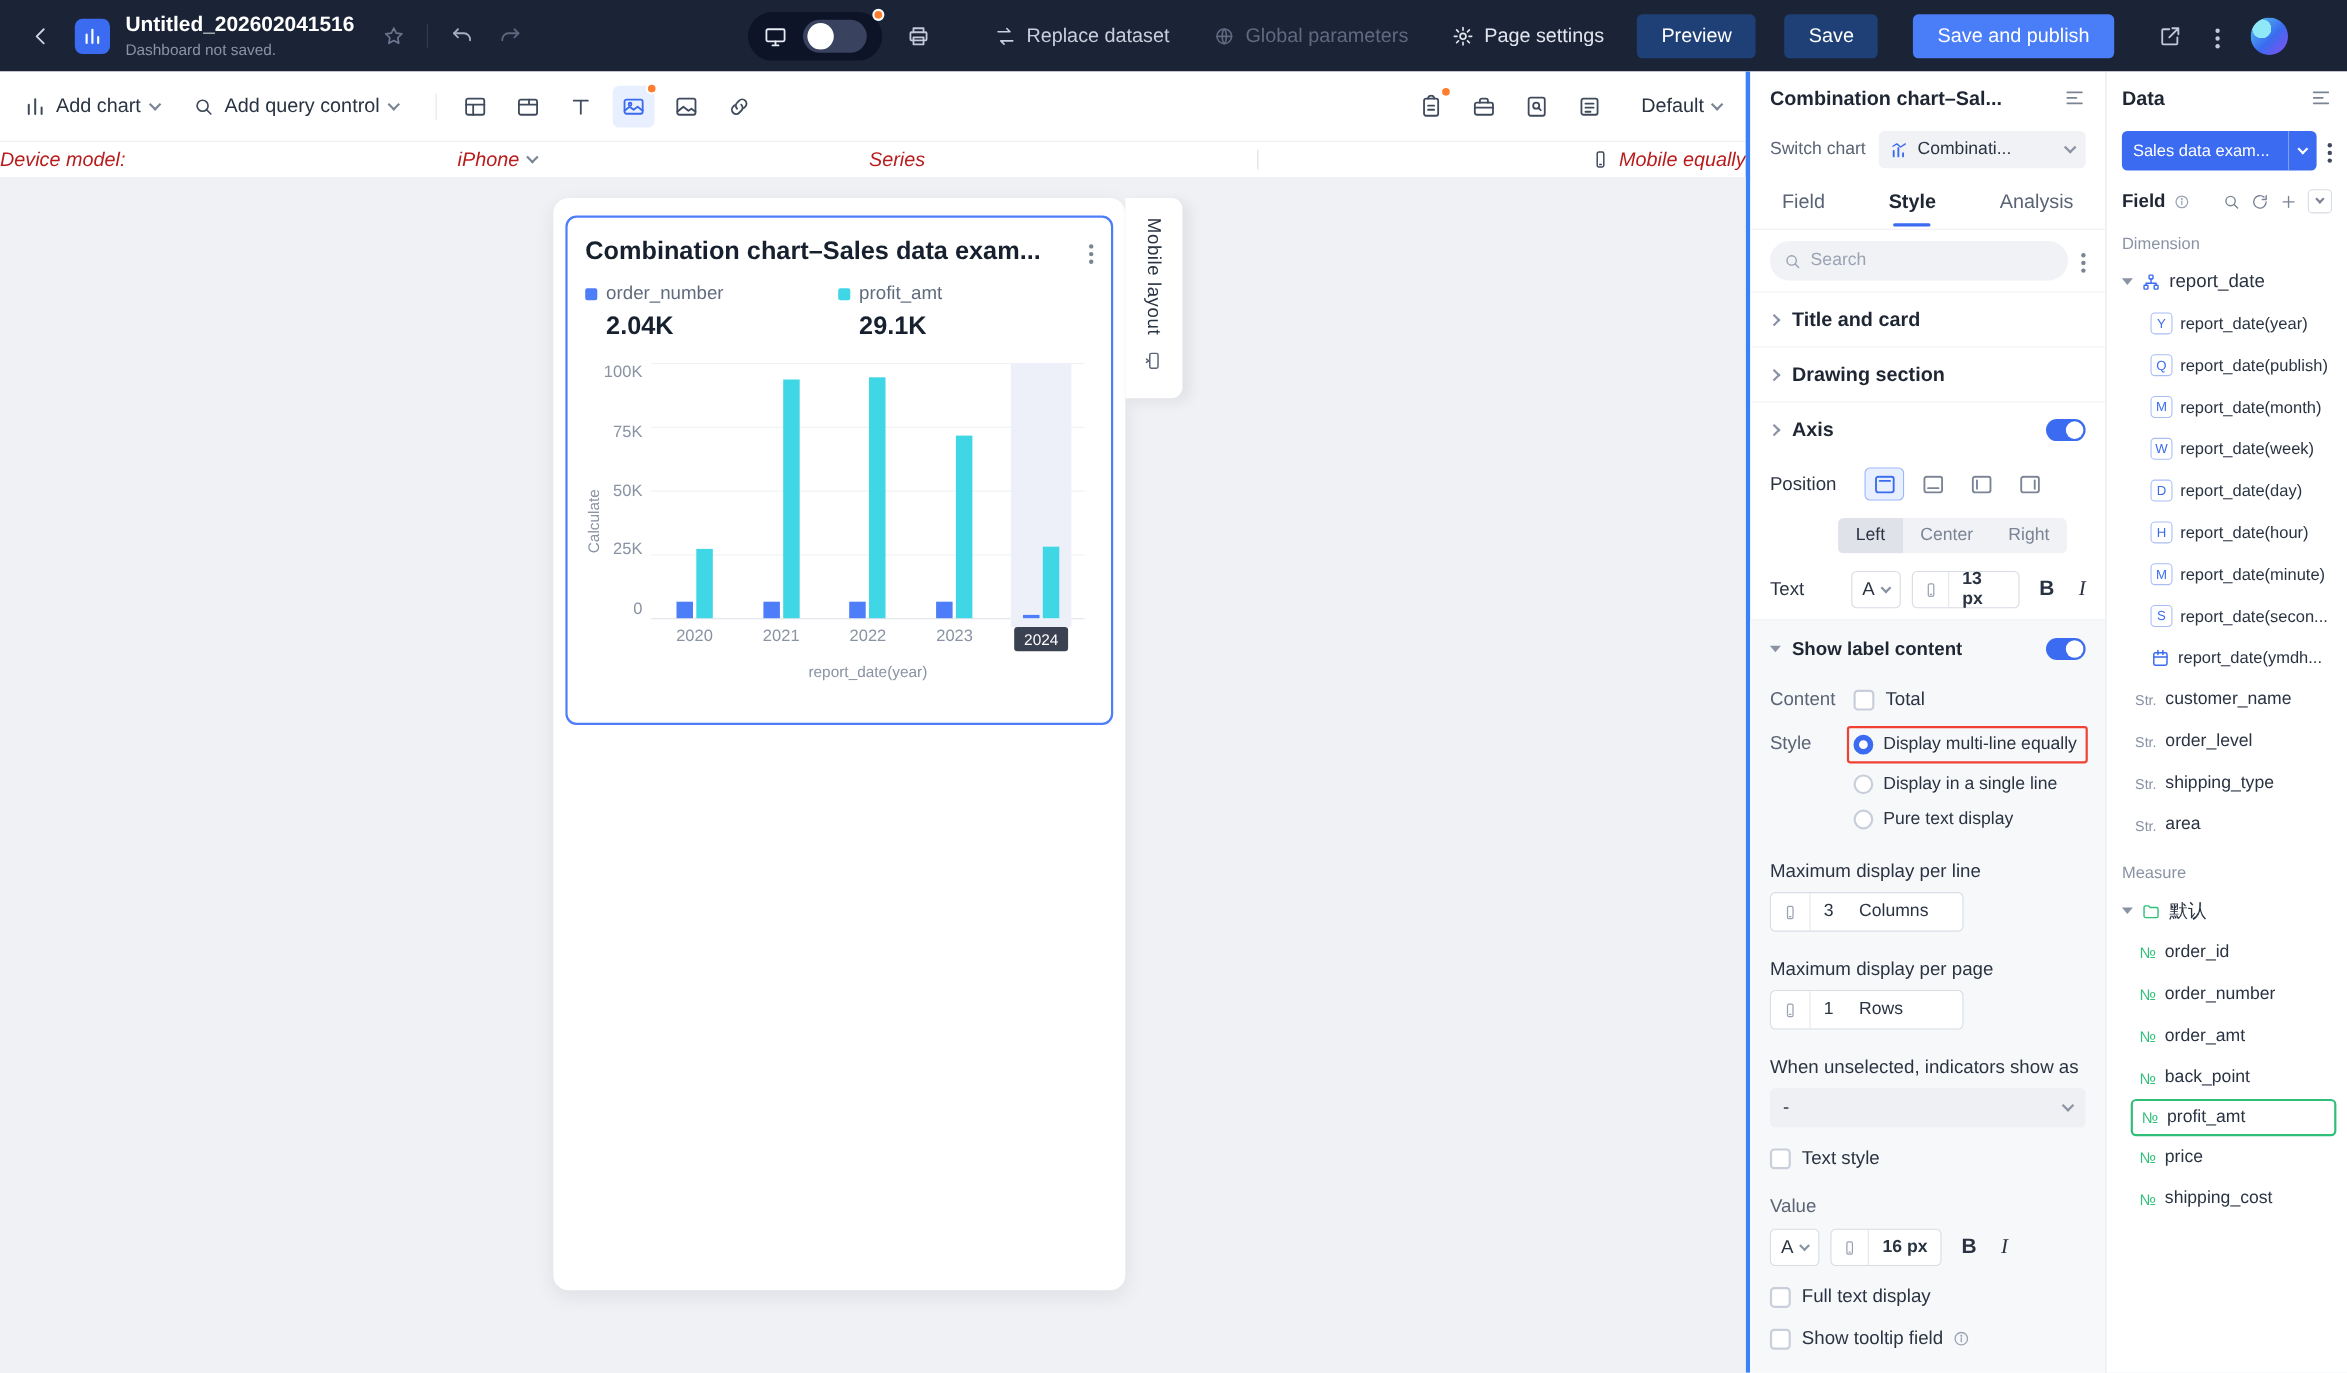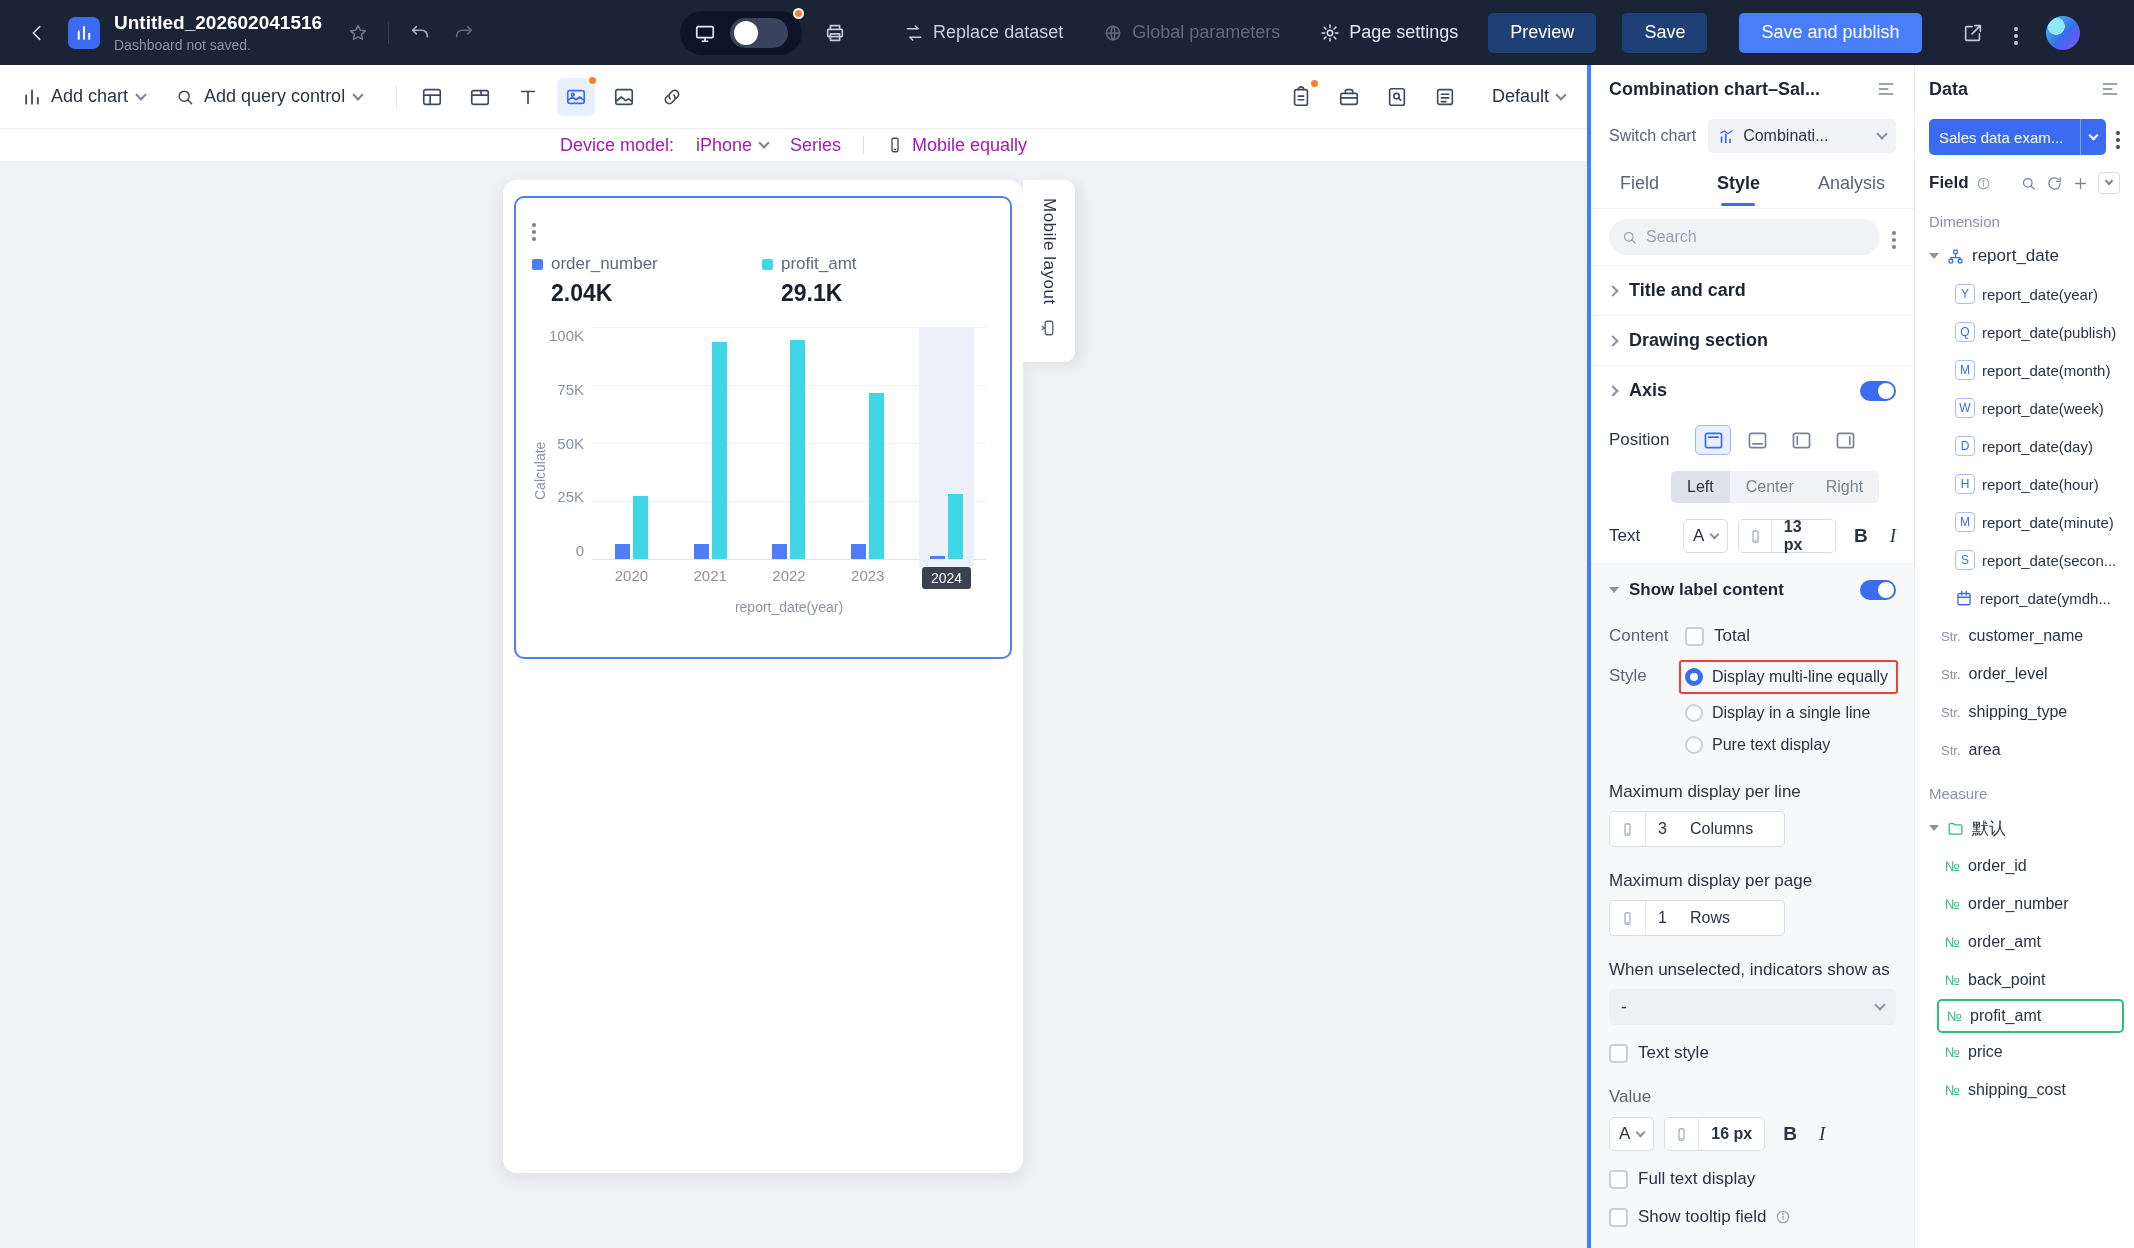--- a/index.html
+++ b/index.html
@@ -57,21 +57,21 @@
   .tbb{display:flex;align-items:center;gap:9px;font-size:18px;color:#2a3342;margin-right:30px;}
   .tbb .i, .tool-icon .i{color:#3f4a5c;}
   .tool-div{width:1px;height:24px;background:#e3e6ec;margin:0 16px 0 4px;}
   .tool-icon{width:38px;height:38px;border-radius:6px;display:flex;align-items:center;justify-content:center;color:#3f4a5c;margin-right:10px;position:relative;}
   .tool-icon.active{background:#e8efff;color:#3a6bf0;}
   .tool-icon.active .i{color:#3a6bf0;}
   .tool-right{margin-left:auto;display:flex;align-items:center;}
   .theme-select{display:flex;align-items:center;gap:8px;font-size:18px;color:#2a3342;margin-left:18px;}
 
   
-  .devicebar{height:32px;background:#fff;display:flex;align-items:center;justify-content:center;gap:22px;font-size:18px;color:#a21caf;flex:none;}
+  .devicebar{height:32px;background:#fff;display:flex;align-items:center;justify-content:space-between;gap:22px;font-size:18px;color:#b91c1c;flex:none;font-style:italic;}
   .db-item{display:flex;align-items:center;gap:8px;}
   .db-div{width:1px;height:18px;background:#d9dde4;}
 
   
   .canvas{flex:1;background:#f0f1f4;position:relative;}
   .phone{position:absolute;left:503px;top:19px;width:520px;height:993px;background:#fff;border-radius:14px;box-shadow:0 6px 18px rgba(20,30,60,.08);}
   .mlayout-tab{position:absolute;left:1023px;top:19px;width:52px;height:182px;background:#fff;border-radius:0 10px 10px 0;box-shadow:6px 3px 12px rgba(20,30,60,.07);display:flex;flex-direction:column;align-items:center;padding:18px 0 12px;gap:14px;}
   .vtext{writing-mode:vertical-rl;font-size:17px;color:#2a3342;letter-spacing:.5px;}
   .mlayout-tab .i{color:#5a6475;}
 
@@ -393,20 +393,21 @@
             <path d="M11 18h2"></path>
           </svg>
         <span>Mobile equally</span>
       </span>
     </div>
 
     <div class="canvas">
       <div class="phone">
         <div class="chart-card">
           <div class="cc-title-row">
+            <div class="cc-title">Combination chart–Sales data exam...</div>
             <span class="cc-kebab"><span class="kebab"></span></span>
           </div>
           <div class="cc-legend">
             <div class="cc-leg-item">
               <div class="cc-leg-name">
                 <span class="cc-sq" style="background: rgb(77, 125, 248);"></span>
                 <span>order_number</span>
               </div>
               <div class="cc-leg-val">2.04K</div>
             </div>

